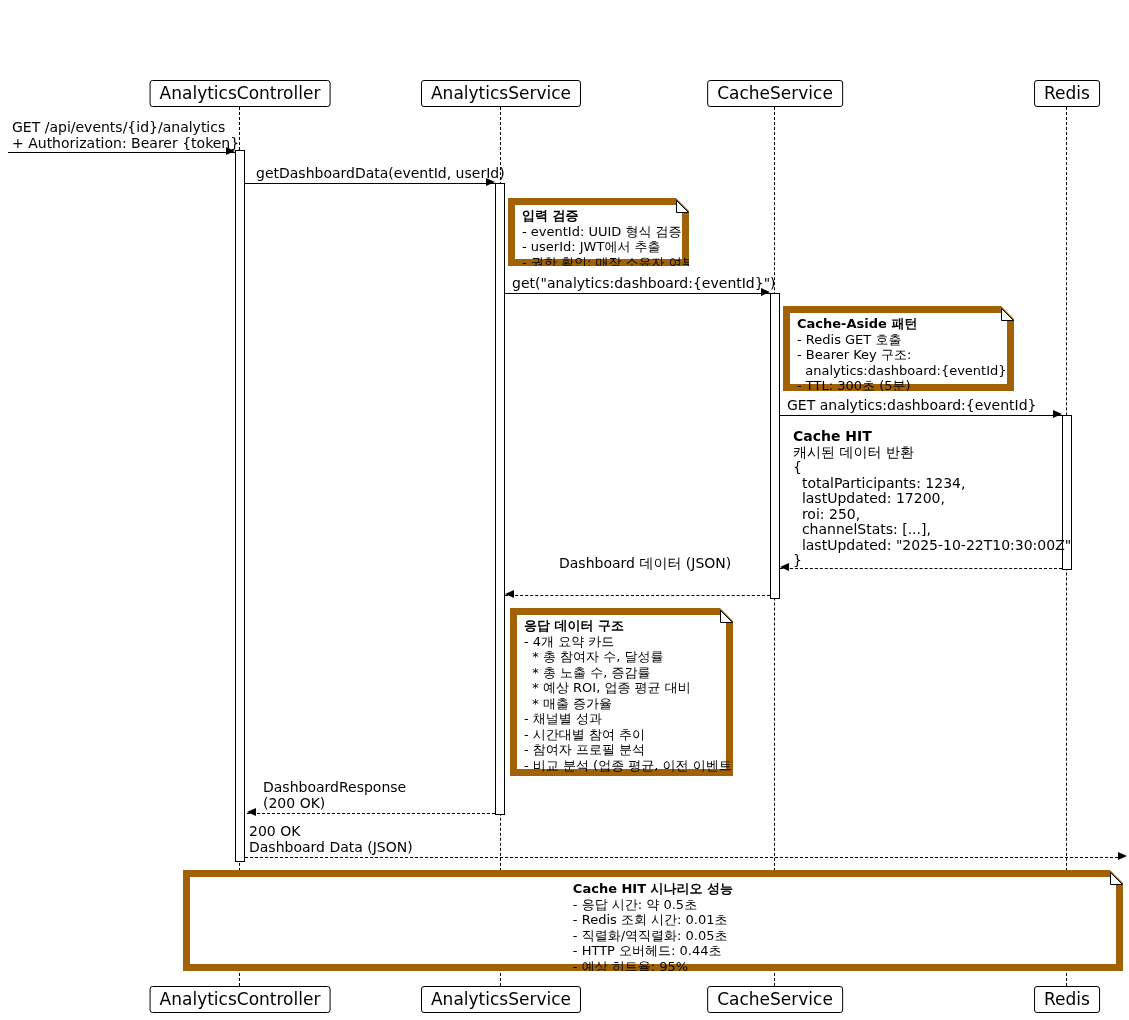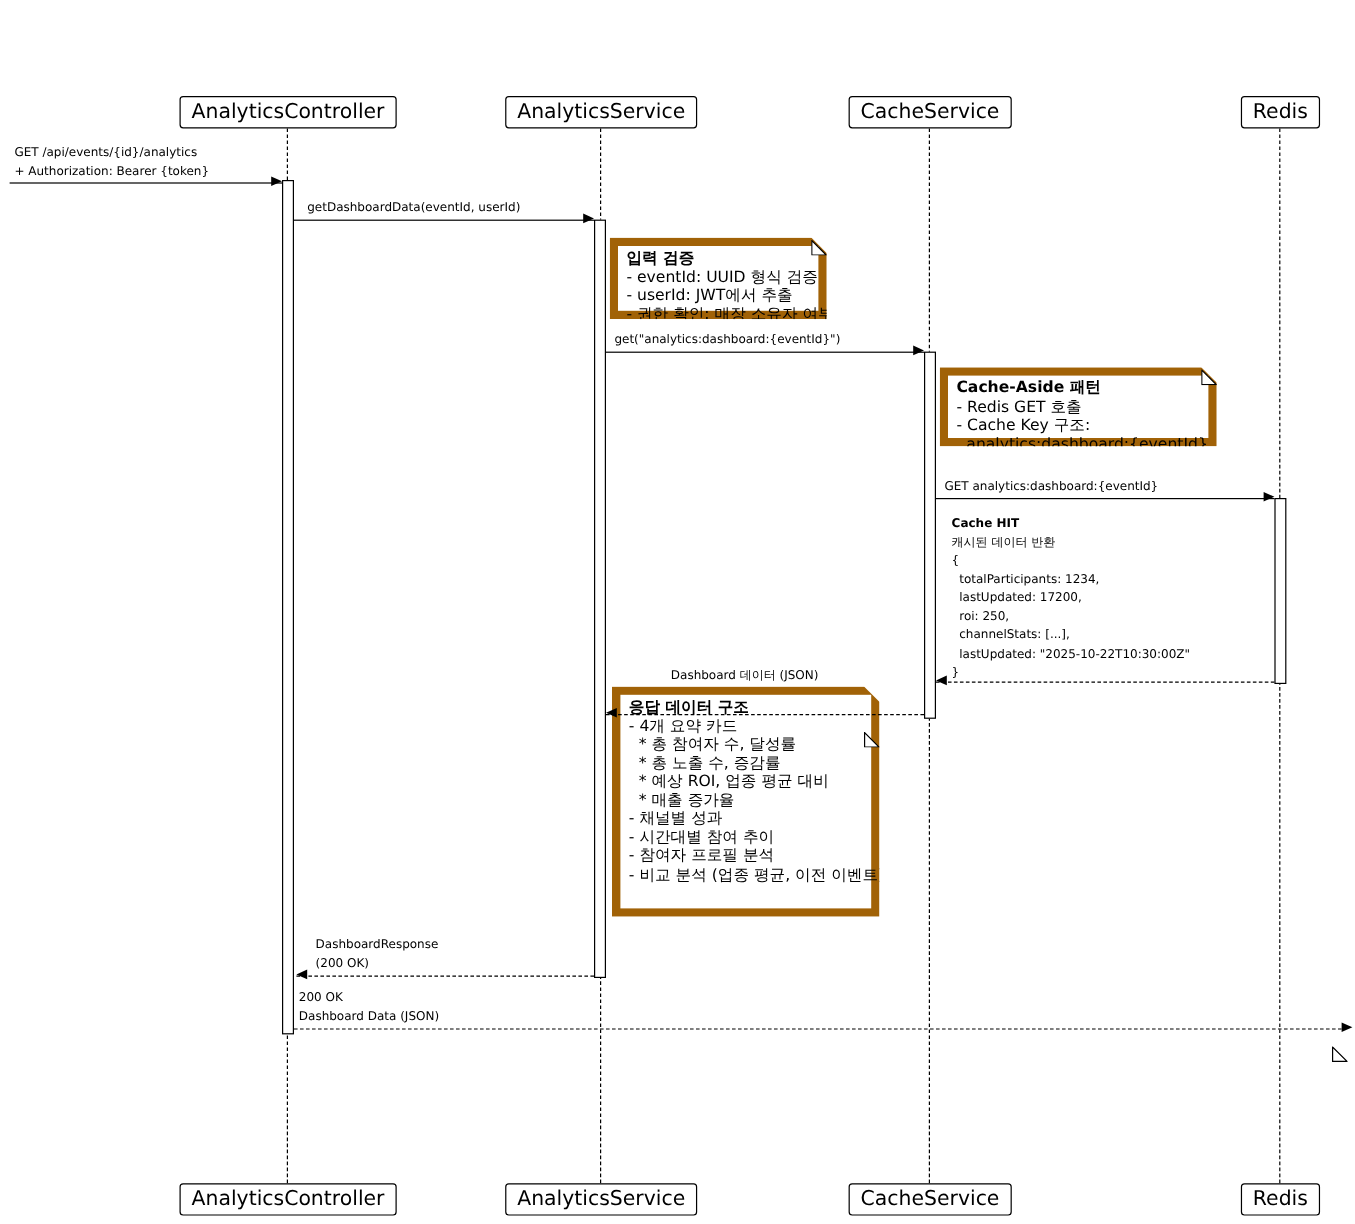--- a/index.html
+++ b/index.html
@@ -11,21 +11,21 @@
   .participant{position:absolute;transform:translateX(-50%);border:1.5px solid #000;border-radius:3px;
                background:#fff;font-size:17px;line-height:17px;padding:4px 9px;white-space:nowrap;z-index:5;}
   .activation{position:absolute;width:8px;background:#fff;border:1px solid #000;z-index:2;}
   .aline{position:absolute;height:0;z-index:4;}
   .solid{border-top:1.2px solid #000;}
   .dashed{border-top:1.2px dashed #000;}
   .ah{position:absolute;width:0;height:0;border-top:4.5px solid transparent;
       border-bottom:4.5px solid transparent;z-index:4;}
   .ah-r{border-left:9px solid #000;}
   .ah-l{border-right:9px solid #000;}
-  .label{position:absolute;font-size:10px;line-height:15.5px;z-index:4;}
+  .label{position:absolute;font-size:14px;line-height:15.5px;z-index:4;}
   .line{white-space:pre;}
   .b{font-weight:bold;}
   .note{position:absolute;background:#fff;border:7px solid #a16207;z-index:3;
         font-size:13px;line-height:15.5px;box-sizing:border-box;padding:3px 7px;
         clip-path:polygon(0 0,calc(100% - 13px) 0,100% 13px,100% 100%,0 100%);}
   .fold{position:absolute;top:0;right:0;width:13px;height:13px;z-index:6;}
   .center-block{width:fit-content;margin:0 auto;text-align:left;}
 </style>
 </head>
 <body>
@@ -83,24 +83,24 @@
       </svg></div>
 
   <div>
     <div class="label" style="left:512px;top:276px;">
       <div class="line">get("analytics:dashboard:{eventId}")</div>
     </div>
     <div class="aline solid" style="left:505px;top:293px;width:265px;"></div>
     <div class="ah ah-r" style="left:761px;top:288px;"></div>
   </div>
 
-  <div class="note" style="left:783px;top:306px;width:231px;height:66px;">
+  <div class="note" style="left:783px;top:306px;width:231px;height:85px;">
     <div class="b">Cache-Aside 패턴</div>
     <div class="line">- Redis GET 호출</div>
-    <div class="line">- Cache Key 구조:</div>
+    <div class="line">- Bearer Key 구조:</div>
     <div class="line">  analytics:dashboard:{eventId}</div>
     <div class="line">- TTL: 300초 (5분)</div>
   </div>
   <div class="fold" style="left:1001px;top:306px;right:auto;"><svg width="13" height="13">
         <polygon points="0.5,0.5 0.5,12.5 12.5,12.5" fill="#fff" stroke="#000" stroke-width="1"></polygon>
       </svg></div>
 
   <div>
     <div class="label" style="left:787px;top:398px;">
       <div class="line">GET analytics:dashboard:{eventId}</div>
@@ -126,21 +126,21 @@
   </div>
 
   <div>
     <div class="label" style="left:523px;top:556px;margin-left:36px;">
       <div class="line">Dashboard 데이터 (JSON)</div>
     </div>
     <div class="aline dashed" style="left:505px;top:595px;width:265px;"></div>
     <div class="ah ah-l" style="left:505px;top:590px;"></div>
   </div>
 
-  <div class="note" style="left:510px;top:572px;width:223px;height:192px;">
+  <div class="note" style="left:510px;top:608px;width:223px;height:168px;">
     <div class="b">응답 데이터 구조</div>
     <div class="line">- 4개 요약 카드</div>
     <div class="line">  * 총 참여자 수, 달성률</div>
     <div class="line">  * 총 노출 수, 증감률</div>
     <div class="line">  * 예상 ROI, 업종 평균 대비</div>
     <div class="line">  * 매출 증가율</div>
     <div class="line">- 채널별 성과</div>
     <div class="line">- 시간대별 참여 추이</div>
     <div class="line">- 참여자 프로필 분석</div>
     <div class="line">- 비교 분석 (업종 평균, 이전 이벤트)</div>
@@ -160,17 +160,27 @@
 
   <div>
     <div class="label" style="left:249px;top:824px;">
       <div class="line">200 OK</div>
       <div class="line">Dashboard Data (JSON)</div>
     </div>
     <div class="aline dashed" style="left:245px;top:857px;width:873px;"></div>
     <div class="ah ah-r" style="left:1118px;top:852px;"></div>
   </div>
 
+  <div class="note" style="left:183px;top:870px;width:940px;height:101px;padding-top:4px;">
+    <div class="center-block">
+      <div class="b">Cache HIT 시나리오 성능</div>
+      <div class="line">- 응답 시간: 약 0.5초</div>
+      <div class="line">- Redis 조회 시간: 0.01초</div>
+      <div class="line">- 직렬화/역직렬화: 0.05초</div>
+      <div class="line">- HTTP 오버헤드: 0.44초</div>
+      <div class="line">- 예상 히트율: 95%</div>
+    </div>
+  </div>
   <div class="fold" style="left:1110px;top:870px;right:auto;"><svg width="13" height="13">
         <polygon points="0.5,0.5 0.5,12.5 12.5,12.5" fill="#fff" stroke="#000" stroke-width="1"></polygon>
       </svg></div>
 
 </div>
 
 </body></html>

